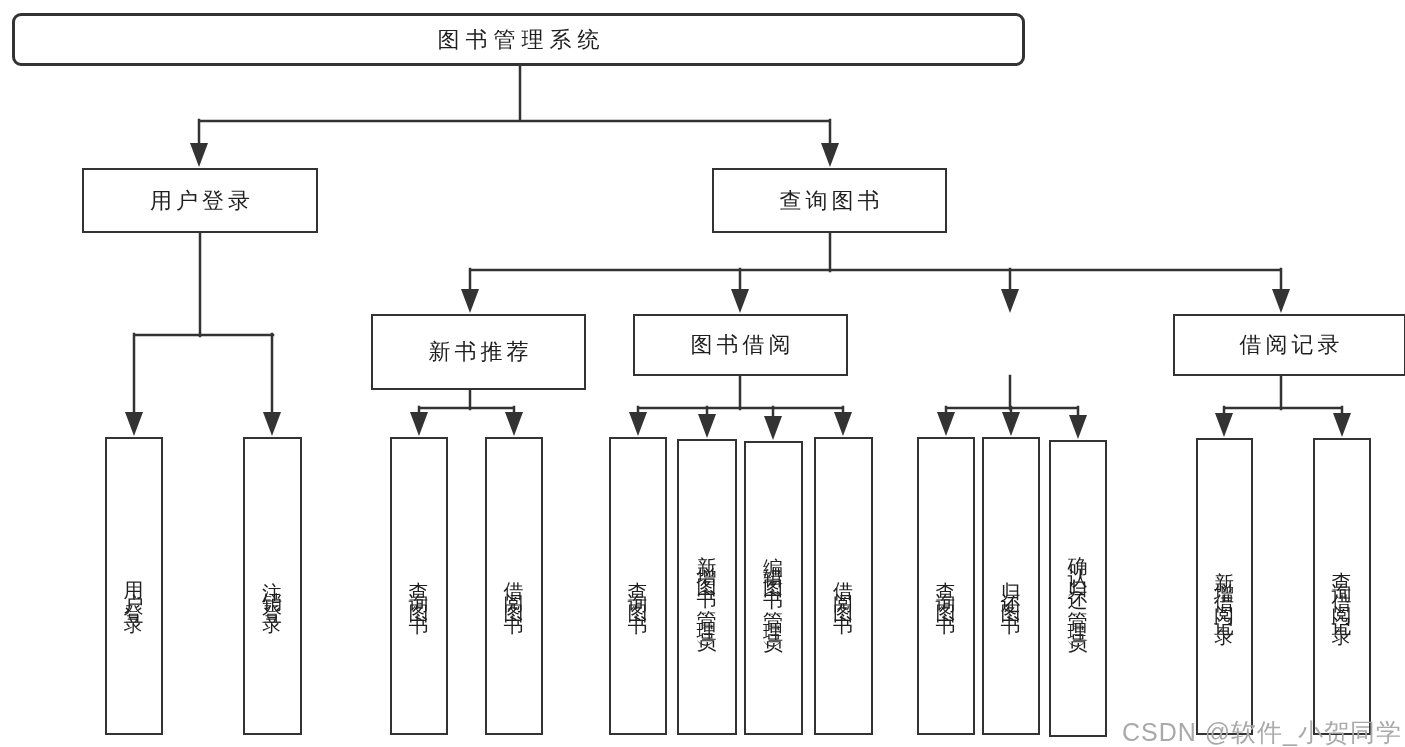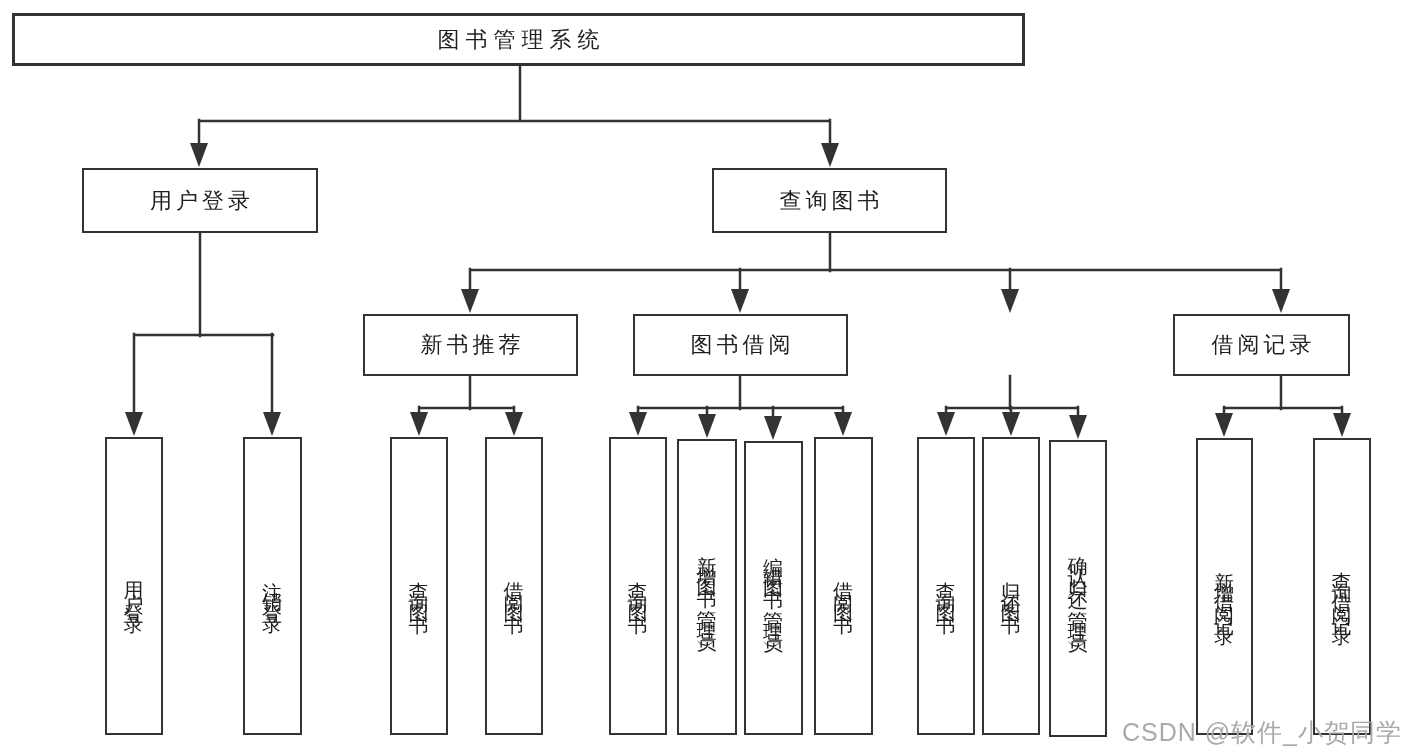--- a/index.html
+++ b/index.html
@@ -83,38 +83,38 @@
       <polygon points="764,416 782,416 773,440"></polygon>
       <polygon points="834,412 852,412 843,436"></polygon>
       <polygon points="937,412 955,412 946,436"></polygon>
       <polygon points="1002,412 1020,412 1011,436"></polygon>
       <polygon points="1069,415 1087,415 1078,439"></polygon>
       <polygon points="1215,413 1233,413 1224,437"></polygon>
       <polygon points="1333,413 1351,413 1342,437"></polygon>
     </g>
   </svg>
 
-  <div class="node root" style="left:12px;top:13px;width:1013px;height:53px;">
+  <div class="node root" style="left:12px;top:13px;width:1013px;height:53px;border-radius:9px;">
     <span class="lbl">图书管理系统</span>
   </div>
 
   <div class="node" style="left:82px;top:168px;width:236px;height:65px;">
     <span class="lbl">用户登录</span>
   </div>
   <div class="node" style="left:712px;top:168px;width:235px;height:65px;">
     <span class="lbl">查询图书</span>
   </div>
 
-  <div class="node" style="left:363px;top:314px;width:215px;height:62px;">
+  <div class="node" style="left:371px;top:314px;width:215px;height:76px;">
     <span class="lbl">新书推荐</span>
   </div>
   <div class="node" style="left:633px;top:314px;width:215px;height:62px;">
     <span class="lbl">图书借阅</span>
   </div>
-  <div class="node" style="left:1173px;top:314px;width:177px;height:62px;">
+  <div class="node" style="left:1173px;top:314px;width:233px;height:62px;">
     <span class="lbl">借阅记录</span>
   </div>
 
   <div class="node vnode" style="left:105px;top:437px;width:58px;height:298px;">
     <span class="lbl">用户登录</span>
   </div>
   <div class="node vnode" style="left:243px;top:437px;width:59px;height:298px;">
     <span class="lbl">注销登录</span>
   </div>
 

